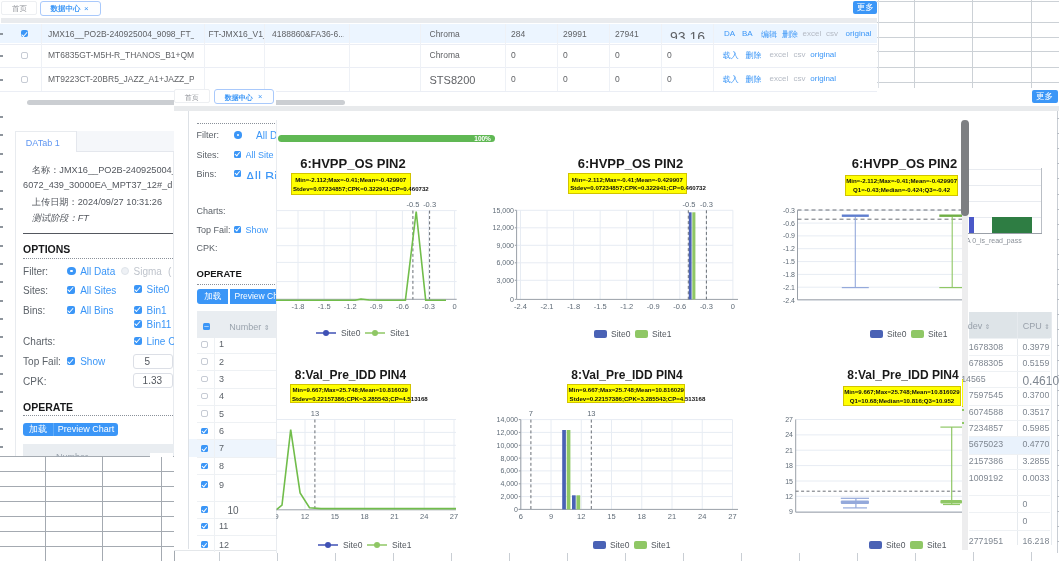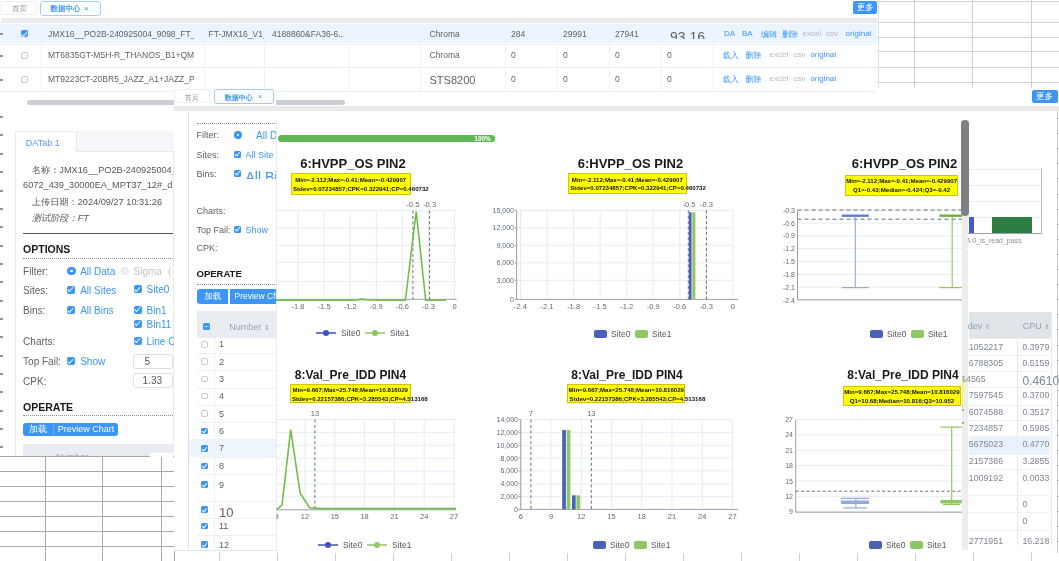--- a/index.html
+++ b/index.html
@@ -90,21 +90,21 @@
 <div style="left:1056.5px;top:510.6000000000003px;width:2.5px;height:1px;background:#b9bec5;"></div>
 <div style="left:1056.5px;top:525.7000000000003px;width:2.5px;height:1px;background:#b9bec5;"></div>
 <div style="left:1056.5px;top:540.8000000000003px;width:2.5px;height:1px;background:#b9bec5;"></div>
 <div style="left:961px;top:120px;width:7.4px;height:430px;background:#ededee;"></div>
 <div style="left:969.4px;top:311.9px;width:81.3px;height:26.5px;background:#dee4e8;"></div>
 <div style="left:1017.2px;top:311.9px;width:1px;height:233px;background:#e6eaee;"></div>
 <div style="left:1050.5px;top:311.9px;width:1px;height:233px;background:#e6eaee;"></div>
 <div style="left:967.8px;top:320.5px;width:50px;height:11px;font-size:9px;color:#99a1ab;">dev&nbsp;<span style="font-size:6.5px">⇕</span></div>
 <div style="left:1022.8px;top:320.5px;width:40px;height:11px;font-size:9px;color:#99a1ab;">CPU&nbsp;<span style="font-size:6.5px">⇕</span></div>
 <div style="left:969.4px;top:436.2px;width:81.1px;height:17.5px;background:#e9f2fc;"></div>
-<div style="left:968.8px;top:341.7px;width:50px;height:11px;font-size:8.8px;color:#7f8791;">1052217</div>
+<div style="left:968.8px;top:341.7px;width:50px;height:11px;font-size:8.8px;color:#7f8791;">1678308</div>
 <div style="left:1022.4px;top:341.7px;width:37px;height:11px;font-size:8.8px;color:#7f8791;overflow:hidden;">0.3979</div>
 <div style="left:968.8px;top:357.7px;width:50px;height:11px;font-size:8.8px;color:#7f8791;">6788305</div>
 <div style="left:1022.4px;top:357.7px;width:37px;height:11px;font-size:8.8px;color:#7f8791;overflow:hidden;">0.5159</div>
 <div style="left:952px;top:373.6px;width:50px;height:11px;font-size:8.8px;color:#7f8791;">9114565</div>
 <div style="left:1022.4px;top:373.6px;width:37px;height:11px;font-size:12px;color:#7f8791;overflow:hidden;">0.4610</div>
 <div style="left:968.8px;top:389.8px;width:50px;height:11px;font-size:8.8px;color:#7f8791;">7597545</div>
 <div style="left:1022.4px;top:389.8px;width:37px;height:11px;font-size:8.8px;color:#7f8791;overflow:hidden;">0.3700</div>
 <div style="left:968.8px;top:407.0px;width:50px;height:11px;font-size:8.8px;color:#7f8791;">6074588</div>
 <div style="left:1022.4px;top:407.0px;width:37px;height:11px;font-size:8.8px;color:#7f8791;overflow:hidden;">0.3517</div>
 <div style="left:968.8px;top:422.6px;width:50px;height:11px;font-size:8.8px;color:#7f8791;">7234857</div>
@@ -291,21 +291,21 @@
 <div style="left:219px;top:408.7px;width:16px;height:10px;z-index:13;font-size:9px;color:#5c6269;">5</div>
 <div class="cbs" style="left:201.2px;top:427.70000000000005px;width:6.8px;height:6.8px;z-index:13;"></div>
 <div style="left:219px;top:426.1px;width:16px;height:10px;z-index:13;font-size:9px;color:#5c6269;">6</div>
 <div class="cbs" style="left:201.2px;top:445.0px;width:6.8px;height:6.8px;z-index:13;"></div>
 <div style="left:219px;top:443.4px;width:16px;height:10px;z-index:13;font-size:9px;color:#5c6269;">7</div>
 <div class="cbs" style="left:201.2px;top:462.70000000000005px;width:6.8px;height:6.8px;z-index:13;"></div>
 <div style="left:219px;top:461.1px;width:16px;height:10px;z-index:13;font-size:9px;color:#5c6269;">8</div>
 <div class="cbs" style="left:201.2px;top:481.3px;width:6.8px;height:6.8px;z-index:13;"></div>
 <div style="left:219px;top:479.7px;width:16px;height:10px;z-index:13;font-size:9px;color:#5c6269;">9</div>
 <div class="cbs" style="left:201.2px;top:506.1px;width:6.8px;height:6.8px;z-index:13;"></div>
-<div style="left:219px;top:504.5px;width:16px;height:10px;z-index:13;font-size:13px;color:#5c6269;">10</div>
+<div style="left:225px;top:504.5px;width:16px;height:10px;z-index:13;font-size:10px;color:#5c6269;text-align:center;">10</div>
 <div class="cbs" style="left:201.2px;top:522.5px;width:6.8px;height:6.8px;z-index:13;"></div>
 <div style="left:219px;top:520.9px;width:16px;height:10px;z-index:13;font-size:9px;color:#5c6269;">11</div>
 <div class="cbs" style="left:201.2px;top:541.1px;width:6.8px;height:6.8px;z-index:13;"></div>
 <div style="left:219px;top:539.5px;width:16px;height:10px;z-index:13;font-size:9px;color:#5c6269;">12</div>
 <div style="left:213.8px;top:338.4px;width:1px;height:214px;z-index:13;background:#eef1f4;"></div>
 <div style="left:14.8px;top:130.6px;width:159.3px;height:325.8px;z-index:15;background:#fff;border:1px solid #e8ebef;border-bottom:none;"></div>
 <div style="left:75.5px;top:130.6px;width:98.6px;height:21px;z-index:15;background:#f5f7fa;border-bottom:1px solid #e4e7ed;border-left:1px solid #e4e7ed;"></div>
 <div style="left:25.8px;top:138px;width:50px;height:11px;z-index:15;font-size:9px;color:#5f96f2;">DATab 1</div>
 <div style="left:31.8px;top:163.5px;width:141px;height:11px;z-index:15;font-size:9.2px;color:#53575e;white-space:nowrap;overflow:hidden;">名称：JMX16__PO2B-240925004_90</div>
 <div style="left:23.1px;top:180px;width:149px;height:11px;z-index:15;font-size:9.2px;color:#53575e;white-space:nowrap;overflow:hidden;">6072_439_30000EA_MPT37_12#_dl</div>

